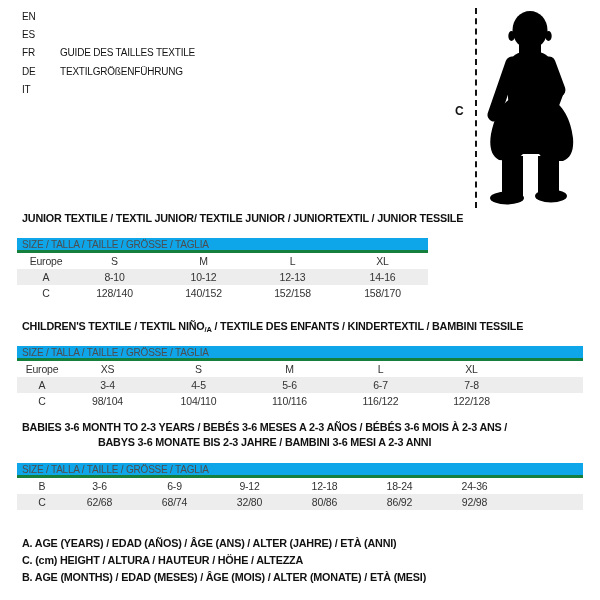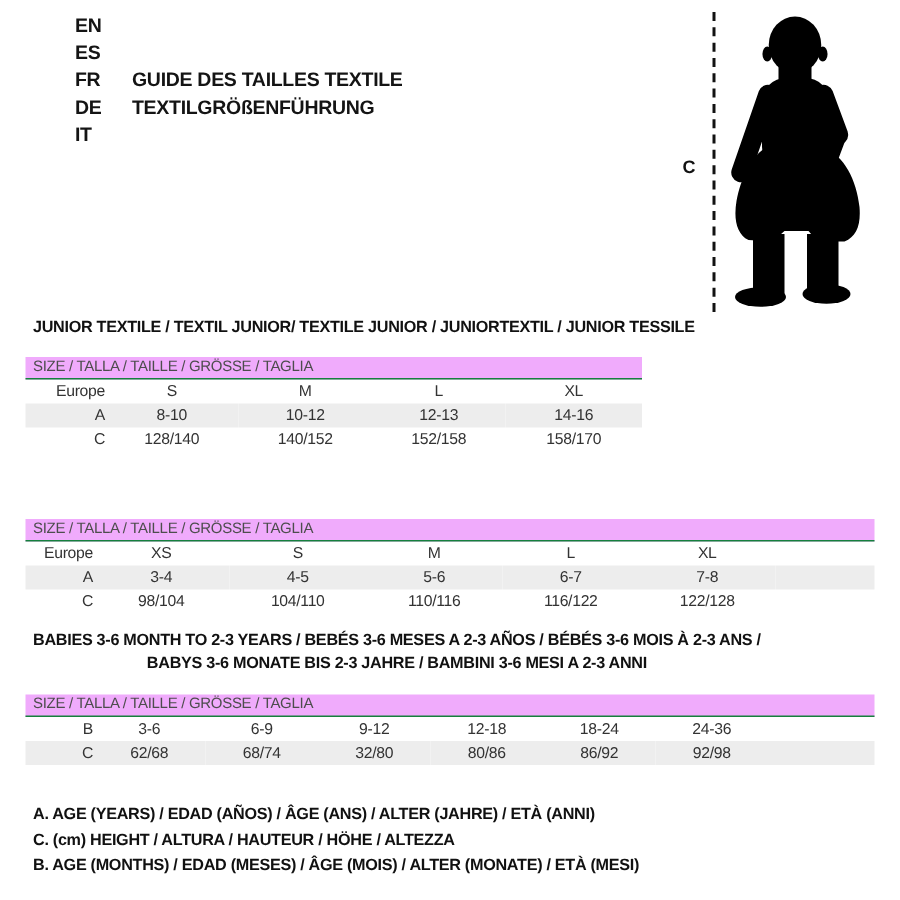--- a/index.html
+++ b/index.html
@@ -2,46 +2,46 @@
 <html><head>
 <meta charset="utf-8">
 <style>
   * { margin:0; padding:0; box-sizing:border-box; }
   html,body { width:600px; height:600px; background:#ffffff; overflow:hidden;
     font-family:"Liberation Sans", sans-serif; }
   .page { position:relative; width:600px; height:600px; background:#fff; }
 
   
   .lang-list { position:absolute; left:22px; top:8px; }
-  .lang-row { display:flex; line-height:18.2px; font-weight:bold; font-size:13px;
-    color:#141414; letter-spacing:-0.2px;margin-left:28px; }
+  .lang-row { display:flex; line-height:18.2px; font-weight:normal; font-size:10px;
+    color:#141414; letter-spacing:-0.2px; }
   .lang-code { width:38px; }
 
   
   .height-line { position:absolute; left:475px; top:8px; height:200px; width:0;
     border-left:2px dashed #121212; }
   .height-label { position:absolute; left:455px; top:104px; font-weight:bold;
     font-size:12px; color:#121212; }
   .baby-svg { position:absolute; left:486px; top:8px; }
 
   
   .sec-title { position:absolute; left:22px; font-weight:bold; font-size:10.8px;
     color:#111; letter-spacing:-0.2px; white-space:nowrap;text-align:center; }
   .sec-title .sub { font-size:7.5px; vertical-align:-2px; }
   .sec-title .tline { display:block; line-height:15px; }
 
   
   .tbl { position:absolute; left:17px; }
-  .tbl-bar { height:15px; background:#f0abfc; border-bottom:1px solid #15803d;
+  .tbl-bar { height:15px; background:#0ea5e9; border-bottom:3px solid #15803d;
     font-size:10px; color:#4d4d4d; line-height:14px; padding-left:5px;
     letter-spacing:-0.2px; white-space:nowrap; }
   table { border-collapse:collapse; table-layout:fixed; width:100%; }
   td { font-size:10.5px; color:#333; height:16px; text-align:center; padding:0;
     white-space:nowrap; letter-spacing:-0.2px; }
-  td.lbl { text-align:right; padding-left:5px; }
+  td.lbl { text-align:center; padding-left:5px; }
   tr.alt { background:#ededed; }
 
   
   .notes { position:absolute; left:22px; top:535px; }
   .note-line { font-weight:bold; font-size:10.8px; color:#111; line-height:17px;
     letter-spacing:-0.2px; white-space:nowrap; }
 </style>
 </head>
 <body>
 
@@ -119,20 +119,21 @@
         <td class="lbl">C</td>
         <td>128/140</td>
         <td>140/152</td>
         <td>152/158</td>
         <td>158/170</td>
       </tr>
     </tbody>
       </table>
   </div>
 
+  <div class="sec-title" style="top:320px"><span>CHILDREN'S TEXTILE / TEXTIL NIÑO</span><span class="sub">/A</span><span> / TEXTILE DES ENFANTS / KINDERTEXTIL / BAMBINI TESSILE</span></div>
   <div class="tbl" style="top:346px; width:566px">
     <div class="tbl-bar">SIZE / TALLA / TAILLE / GRÖSSE / TAGLIA</div>
     <table>
       <colgroup>
           <col style="width:45px">
           <col style="width:91px">
           <col style="width:91px">
           <col style="width:91px">
           <col style="width:91px">
           <col style="width:91px">

